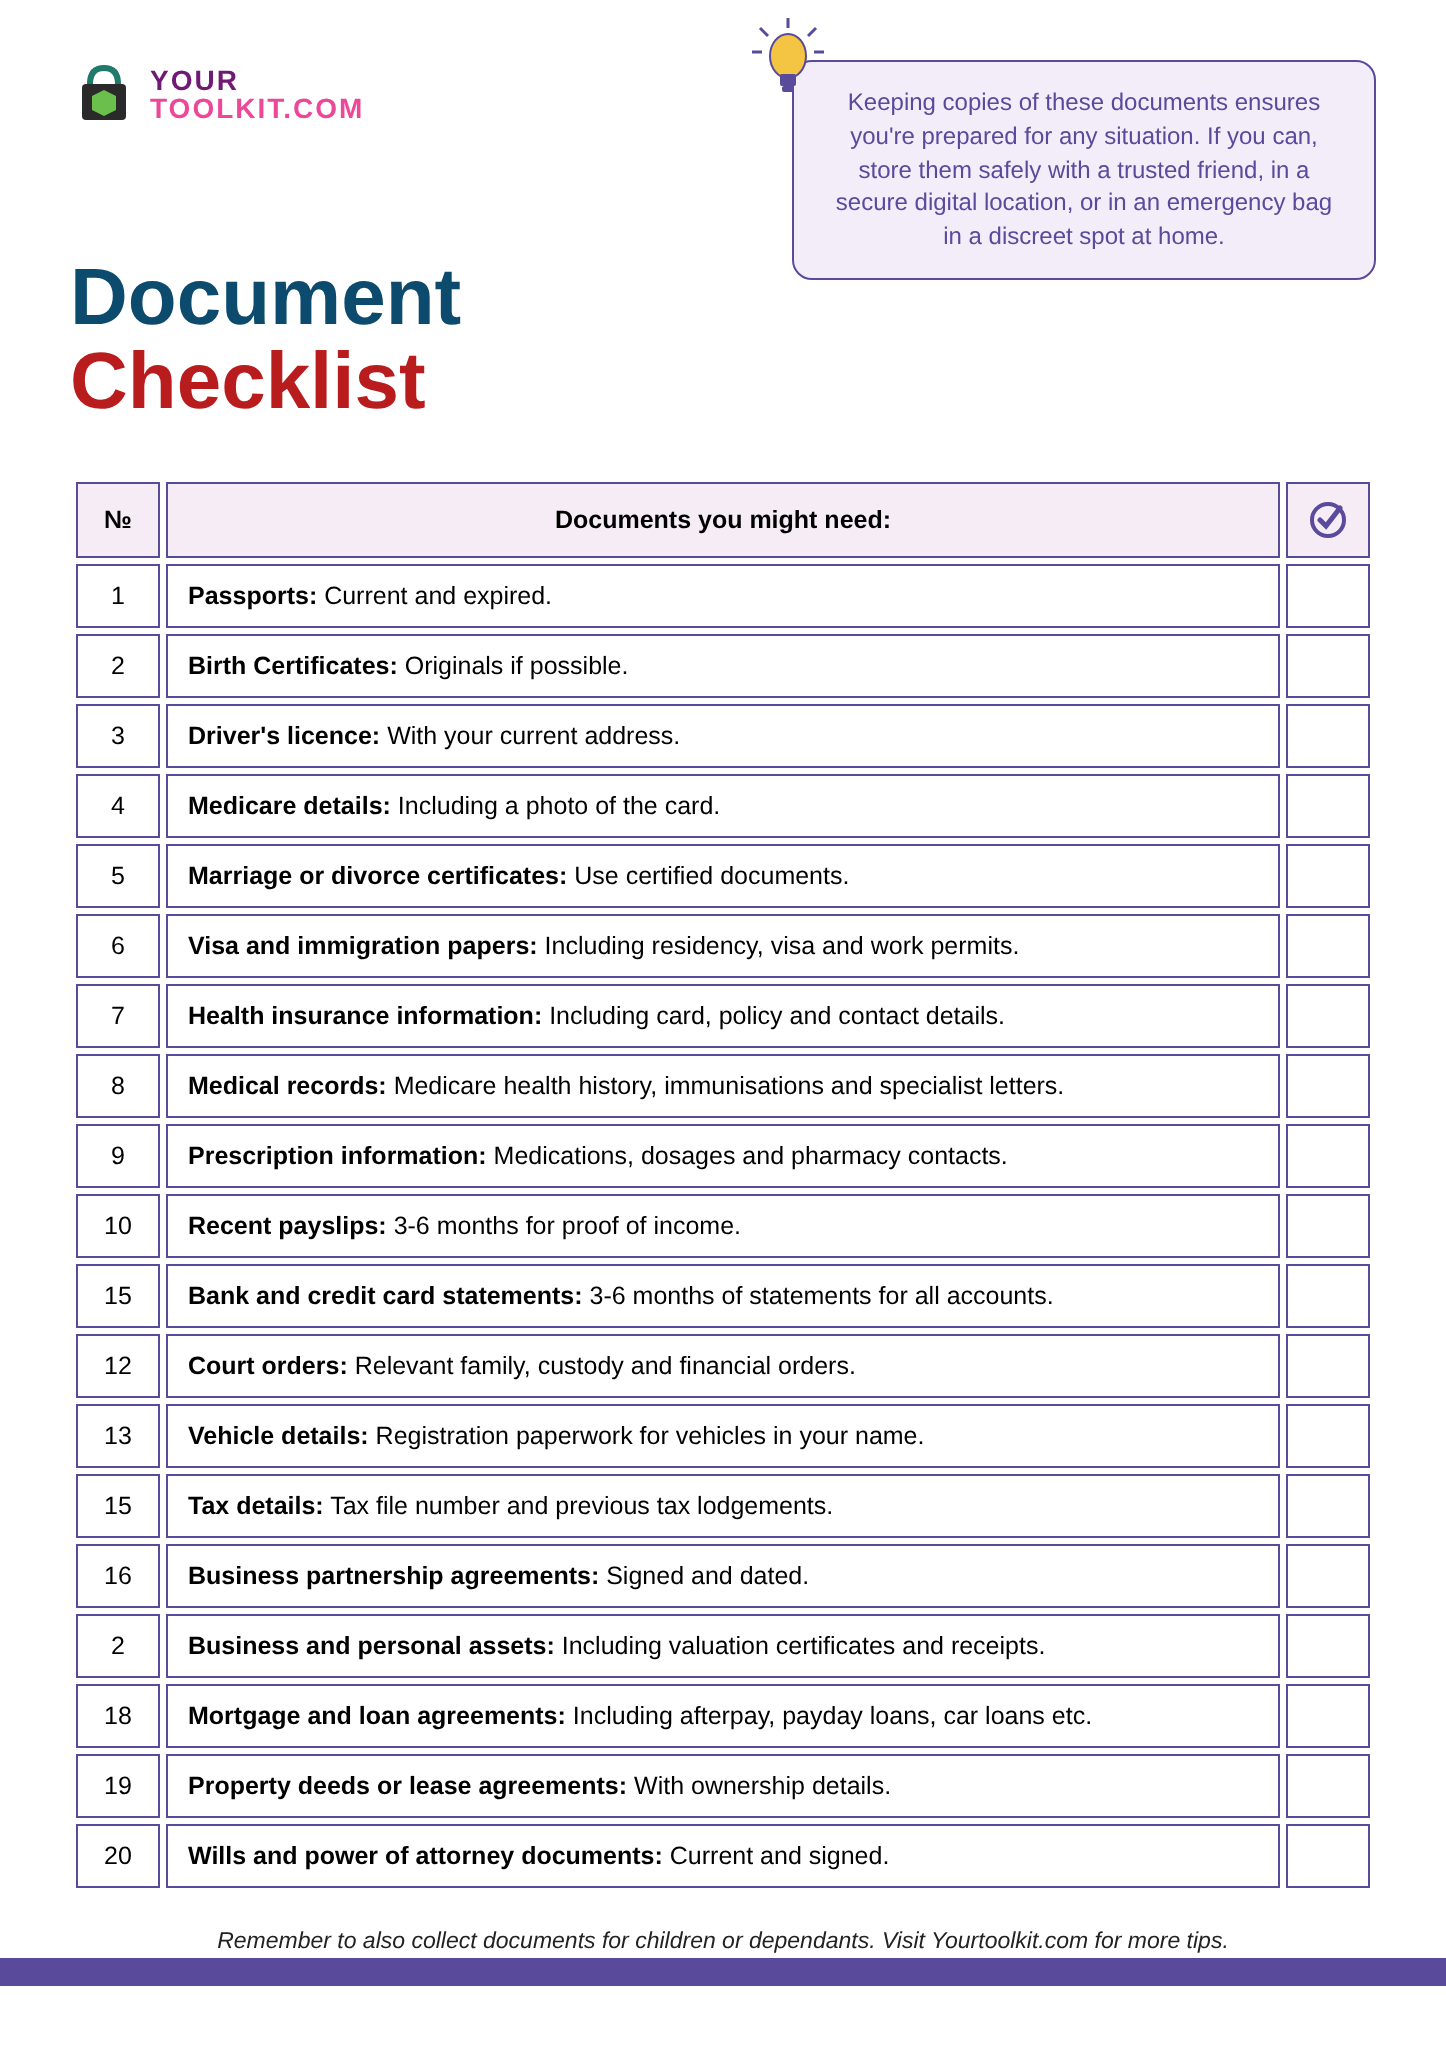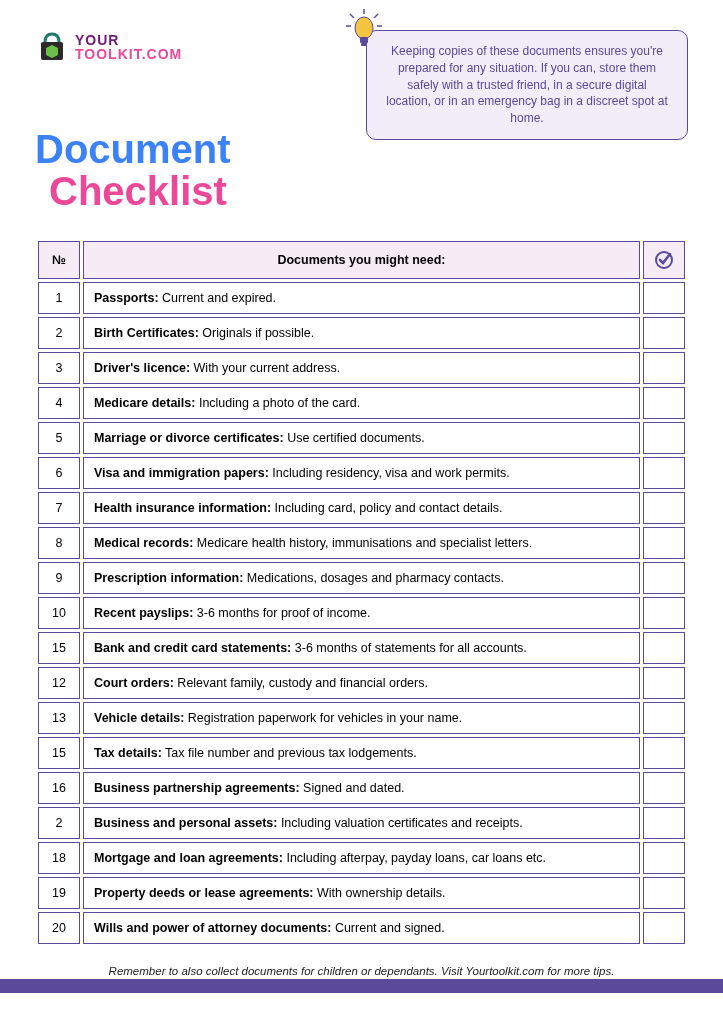--- a/index.html
+++ b/index.html
@@ -15,34 +15,34 @@
   .logo-block { display:flex; align-items:center; gap:6px; }
   .logo-text { line-height:1; }
   .logo-line1 { font-size:14px; font-weight:700; color:#701a75; letter-spacing:1px; }
   .logo-line2 { font-size:14px; font-weight:700; color:#ec4899; letter-spacing:1px; }
   .bulb-wrap { position: relative; }
   .callout {
     background:#f3ecf9;
     border:1px solid #5a4a9c;
     border-radius:10px;
     padding:12px 18px;
-    width:322px;
+    width:292px;
     font-size:12px;
     color:#5a4a9c;
     text-align:center;
     line-height:1.4;
     position: relative;
   }
   .bulb {
     position:absolute; top:-22px; left:-24px;
     width:44px; height:44px;
   }
   .title-block { margin-top: -20px; margin-bottom: 26px; }
-  .title1 { font-size:40px; font-weight:800; color:#3b82f6; line-height:1.05; }
-  .title2 { font-size:40px; font-weight:800; color:#ec4899; line-height:1.05;margin-left:14px; }
+  .title1 { font-size:40px; font-weight:800; color:#0c4a6e; line-height:1.05; }
+  .title2 { font-size:40px; font-weight:800; color:#b91c1c; line-height:1.05; }
 
   table.checklist {
     width:100%;
     border-collapse: separate;
     border-spacing: 3px;
   }
   table.checklist th, table.checklist td {
     border:1px solid #5a4a9c;
     padding: 8px 10px;
     font-size:12.5px;

